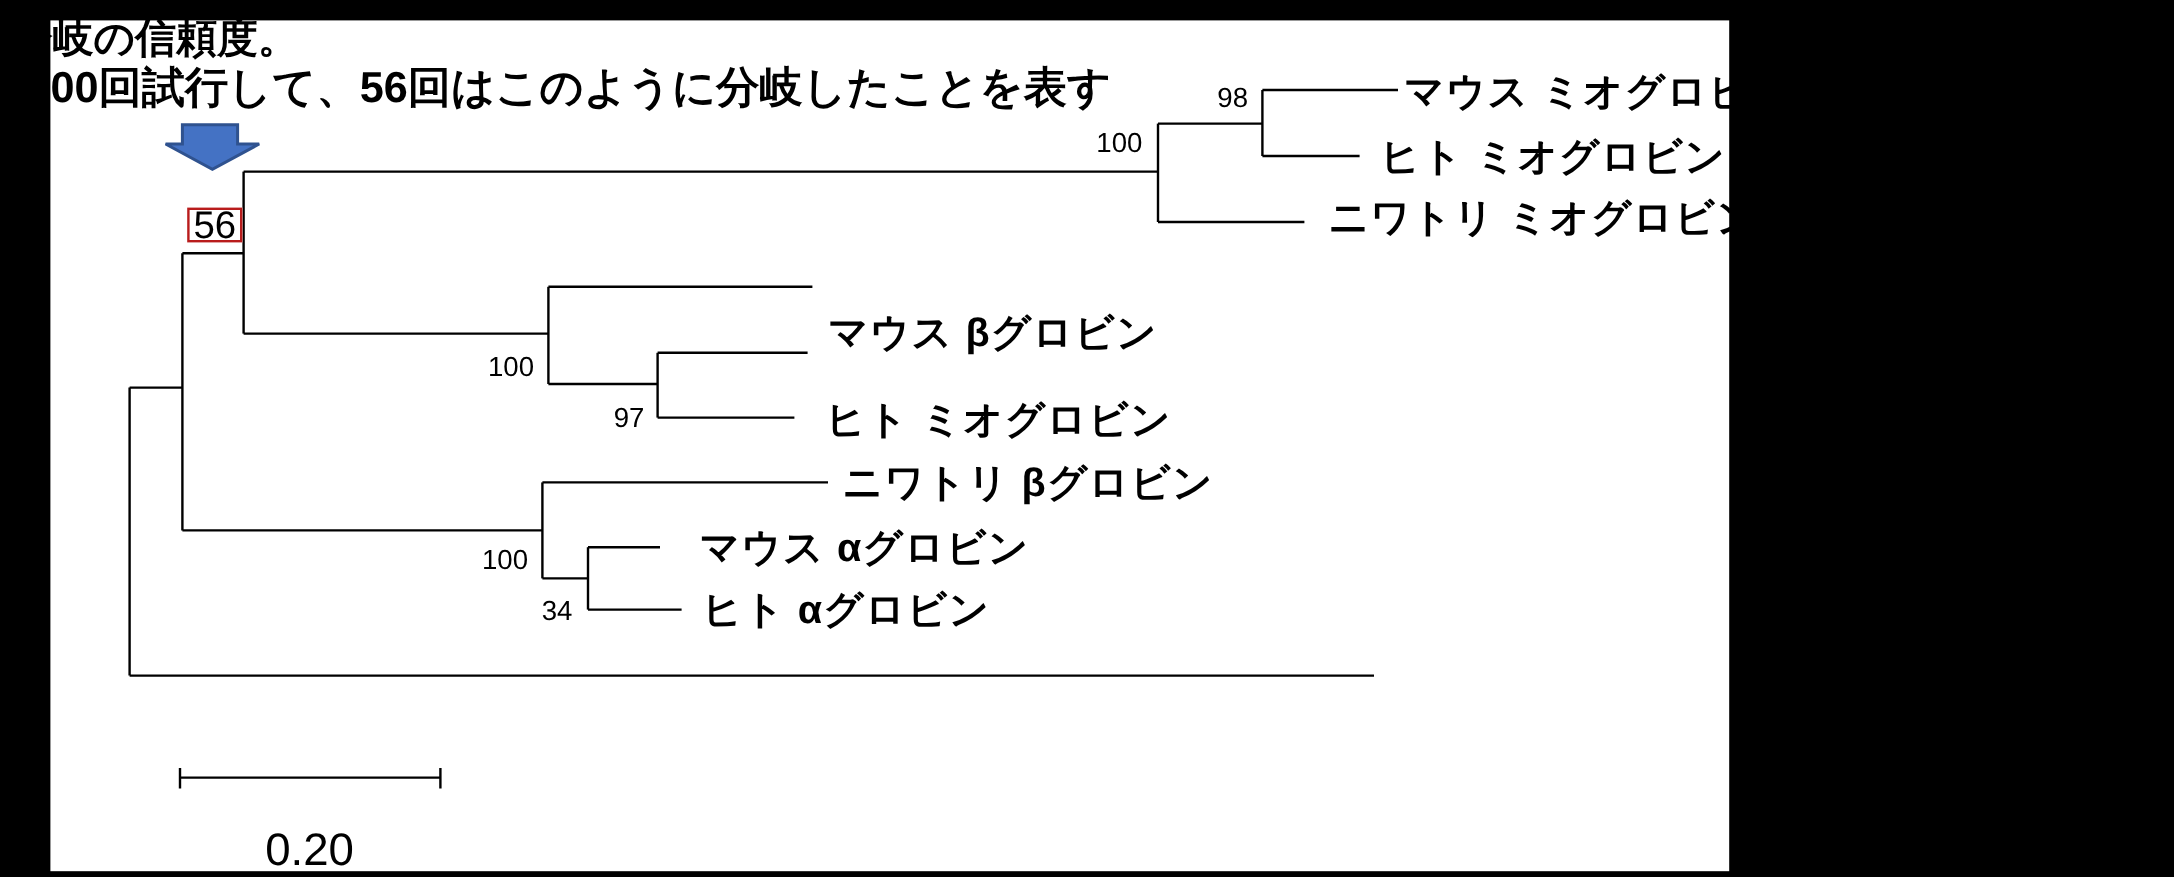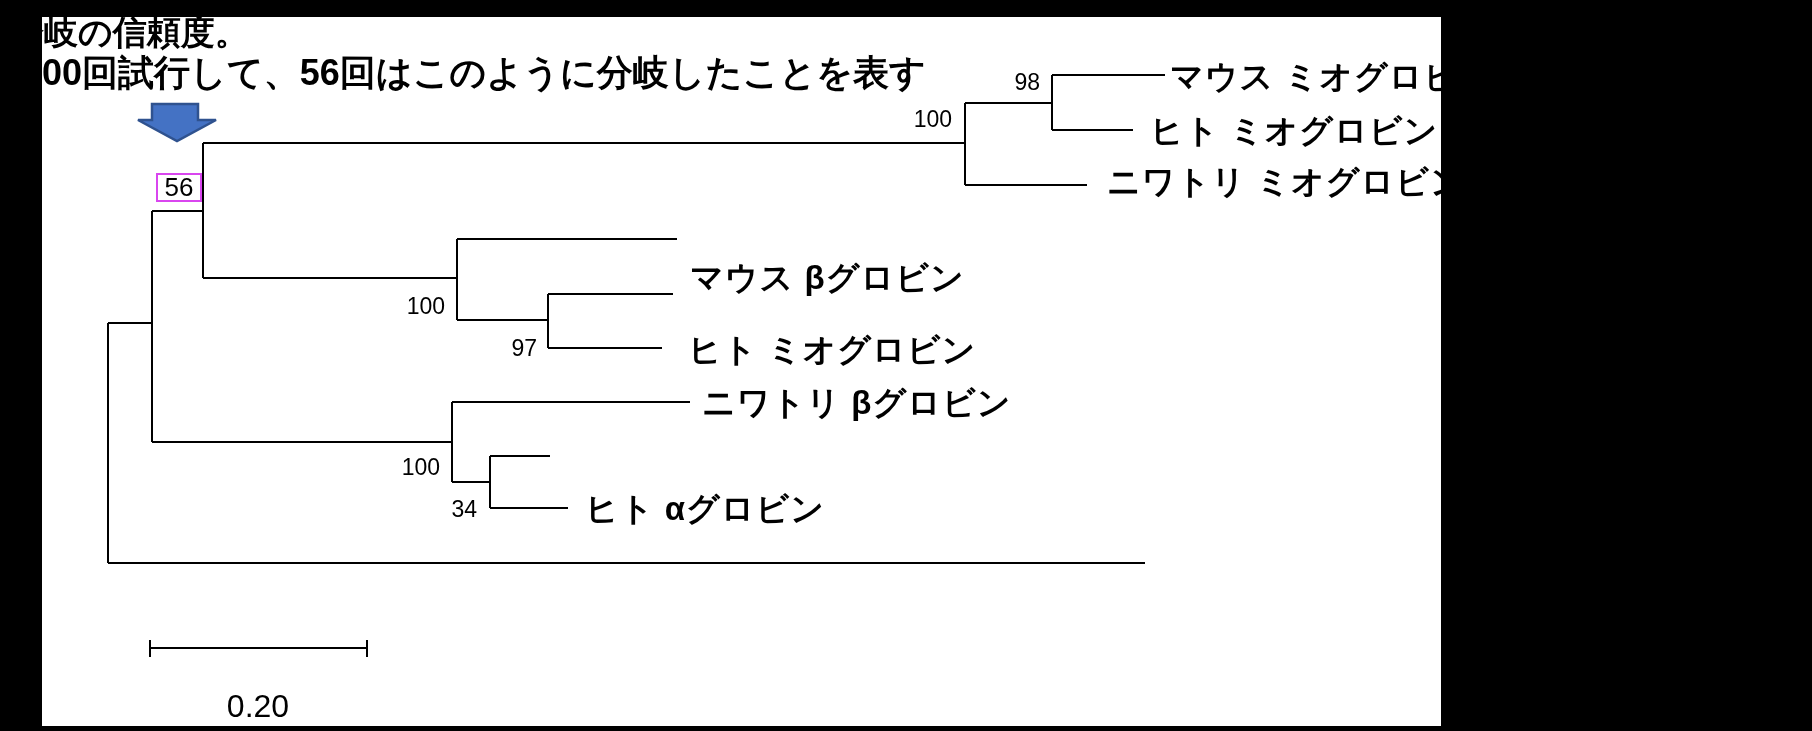--- a/index.html
+++ b/index.html
@@ -15,24 +15,24 @@
   .bar-bottom{left:0;top:726px;width:1812px;height:5px;}
   
   .title-line{position:absolute;color:#000;font-weight:600;white-space:nowrap;z-index:2;}
   .title-1{left:10px;top:13px;font-size:34px;line-height:38px;}
   .title-2{left:22px;top:53px;font-size:36px;line-height:40px;}
   .leaf{position:absolute;transform:translateY(-50%);color:#000;font-size:33px;
         font-weight:600;white-space:nowrap;z-index:2;letter-spacing:1px;}
   .boot{position:absolute;transform:translateY(-50%);color:#000;font-size:23px;
         font-weight:400;white-space:nowrap;z-index:2;text-align:center;}
   .boot-box{position:absolute;left:156px;top:173px;width:42px;height:25px;
-        border:2px solid #d946ef;background:#fff;display:flex;align-items:center;
-        justify-content:center;font-size:26px;font-weight:400;color:#000;z-index:2;}
+        border:2px solid #b91c1c;background:#fff;display:flex;align-items:center;
+        justify-content:center;font-size:32px;font-weight:400;color:#000;z-index:2;}
   .scale-label{position:absolute;left:216px;top:688px;width:84px;text-align:center;
-        font-size:32px;color:#000;z-index:2;}
+        font-size:38px;color:#000;z-index:2;}
   svg{position:absolute;left:0;top:0;z-index:1;}
 </style>
 </head>
 <body>
 
 <div class="screen">
 
   <svg width="1812" height="731" viewBox="0 0 1812 731">
     <g stroke="#000000" stroke-width="2" fill="none">
 
@@ -78,20 +78,21 @@
 
   <div class="title-line title-1">分岐の信頼度。</div>
   <div class="title-line title-2">100回試行して、56回はこのように分岐したことを表す</div>
 
   <div class="leaf" style="left:1170px;top:77px">マウス ミオグロビン</div>
   <div class="leaf" style="left:1150px;top:131px">ヒト ミオグロビン</div>
   <div class="leaf" style="left:1107px;top:182px">ニワトリ ミオグロビン</div>
   <div class="leaf" style="left:690px;top:278px">マウス βグロビン</div>
   <div class="leaf" style="left:688px;top:350px">ヒト ミオグロビン</div>
   <div class="leaf" style="left:702px;top:403px">ニワトリ βグロビン</div>
+  <div class="leaf" style="left:583px;top:457px">マウス αグロビン</div>
   <div class="leaf" style="left:585px;top:509px">ヒト αグロビン</div>
 
   <div class="boot" style="right:772px;top:82px">98</div>
   <div class="boot" style="right:860px;top:119px">100</div>
   <div class="boot-box">
     <span>56</span>
   </div>
   <div class="boot" style="right:1367px;top:306px">100</div>
   <div class="boot" style="right:1275px;top:348px">97</div>
   <div class="boot" style="right:1372px;top:467px">100</div>

